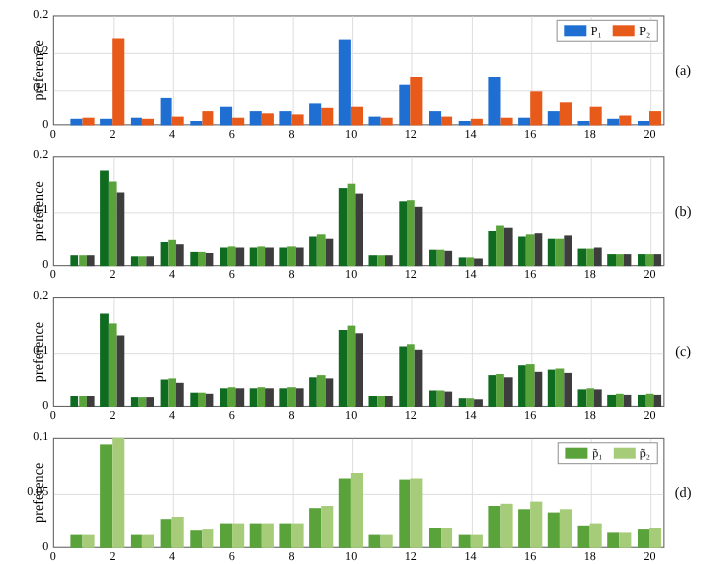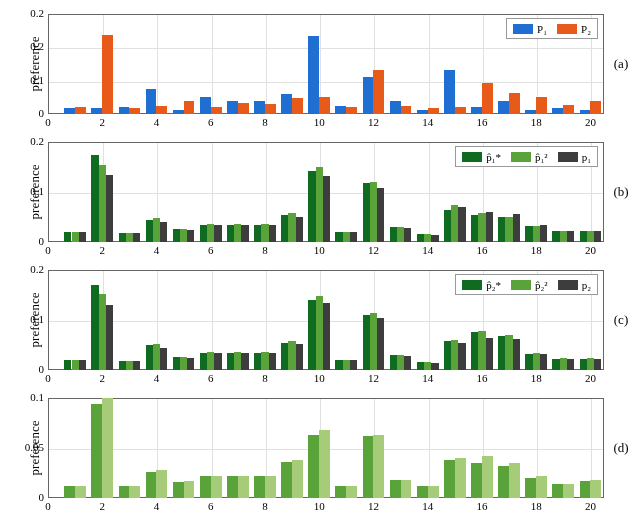--- a/index.html
+++ b/index.html
@@ -187,25 +187,20 @@
         <div class="bar" style="left: 410.446px; width: 7.23252px; height: 35px; background: rgb(61, 61, 61);"></div>
         <div class="bar" style="left: 437.567px; width: 7.23252px; height: 30px; background: rgb(61, 61, 61);"></div>
         <div class="bar" style="left: 464.689px; width: 7.23252px; height: 28px; background: rgb(61, 61, 61);"></div>
         <div class="bar" style="left: 491.811px; width: 7.23252px; height: 17px; background: rgb(61, 61, 61);"></div>
         <div class="bar" style="left: 518.933px; width: 7.23252px; height: 11px; background: rgb(61, 61, 61);"></div>
         <div class="bar" style="left: 546.055px; width: 7.23252px; height: 11px; background: rgb(61, 61, 61);"></div>
       </div>
       <div class="ytitle">preference</div>
     </div>
     <div class="plabel" style="left: 610px; top: 184px;">(b)</div>
-    <div class="legend" style="right: 42px; top: 146px;">
-      <span><span class="swatch" style="background: rgb(15, 107, 32);"></span><span class="lab">p̂₁*</span></span>
-      <span><span class="swatch" style="background: rgb(90, 163, 59);"></span><span class="lab">p̂₁²</span></span>
-      <span><span class="swatch" style="background: rgb(61, 61, 61);"></span><span class="lab">p₁</span></span>
-    </div>
     <div class="panel" style="top: 270px;">
       <div class="grid">
         <div class="gridline-h" style="top: 50px;"></div>
         <div class="gridline-v" style="left: 54.2439px;"></div>
         <div class="gridline-v" style="left: 108.488px;"></div>
         <div class="gridline-v" style="left: 162.732px;"></div>
         <div class="gridline-v" style="left: 216.976px;"></div>
         <div class="gridline-v" style="left: 271.22px;"></div>
         <div class="gridline-v" style="left: 325.463px;"></div>
         <div class="gridline-v" style="left: 379.707px;"></div>
@@ -285,25 +280,20 @@
         <div class="bar" style="left: 410.446px; width: 7.23252px; height: 27.5px; background: rgb(61, 61, 61);"></div>
         <div class="bar" style="left: 437.567px; width: 7.23252px; height: 32.5px; background: rgb(61, 61, 61);"></div>
         <div class="bar" style="left: 464.689px; width: 7.23252px; height: 31px; background: rgb(61, 61, 61);"></div>
         <div class="bar" style="left: 491.811px; width: 7.23252px; height: 16px; background: rgb(61, 61, 61);"></div>
         <div class="bar" style="left: 518.933px; width: 7.23252px; height: 11px; background: rgb(61, 61, 61);"></div>
         <div class="bar" style="left: 546.055px; width: 7.23252px; height: 11px; background: rgb(61, 61, 61);"></div>
       </div>
       <div class="ytitle">preference</div>
     </div>
     <div class="plabel" style="left: 610px; top: 312px;">(c)</div>
-    <div class="legend" style="right: 42px; top: 274px;">
-      <span><span class="swatch" style="background: rgb(15, 107, 32);"></span><span class="lab">p̂₂*</span></span>
-      <span><span class="swatch" style="background: rgb(90, 163, 59);"></span><span class="lab">p̂₂²</span></span>
-      <span><span class="swatch" style="background: rgb(61, 61, 61);"></span><span class="lab">p₂</span></span>
-    </div>
     <div class="panel" style="top: 398px;">
       <div class="grid">
         <div class="gridline-h" style="top: 50px;"></div>
         <div class="gridline-v" style="left: 54.2439px;"></div>
         <div class="gridline-v" style="left: 108.488px;"></div>
         <div class="gridline-v" style="left: 162.732px;"></div>
         <div class="gridline-v" style="left: 216.976px;"></div>
         <div class="gridline-v" style="left: 271.22px;"></div>
         <div class="gridline-v" style="left: 325.463px;"></div>
         <div class="gridline-v" style="left: 379.707px;"></div>
@@ -363,13 +353,17 @@
         <div class="bar" style="left: 406.829px; width: 10.8488px; height: 40px; background: rgb(166, 204, 122);"></div>
         <div class="bar" style="left: 433.951px; width: 10.8488px; height: 42px; background: rgb(166, 204, 122);"></div>
         <div class="bar" style="left: 461.073px; width: 10.8488px; height: 35px; background: rgb(166, 204, 122);"></div>
         <div class="bar" style="left: 488.195px; width: 10.8488px; height: 22px; background: rgb(166, 204, 122);"></div>
         <div class="bar" style="left: 515.317px; width: 10.8488px; height: 14px; background: rgb(166, 204, 122);"></div>
         <div class="bar" style="left: 542.439px; width: 10.8488px; height: 18px; background: rgb(166, 204, 122);"></div>
       </div>
       <div class="ytitle">preference</div>
     </div>
     <div class="plabel" style="left: 610px; top: 440px;">(d)</div>
+    <div class="legend" style="right: 42px; top: 402px;">
+      <span><span class="swatch" style="background: rgb(90, 163, 59);"></span><span class="lab">p̃₁</span></span>
+      <span><span class="swatch" style="background: rgb(166, 204, 122);"></span><span class="lab">p̃₂</span></span>
+    </div>
   </div>
 
 </body></html>

